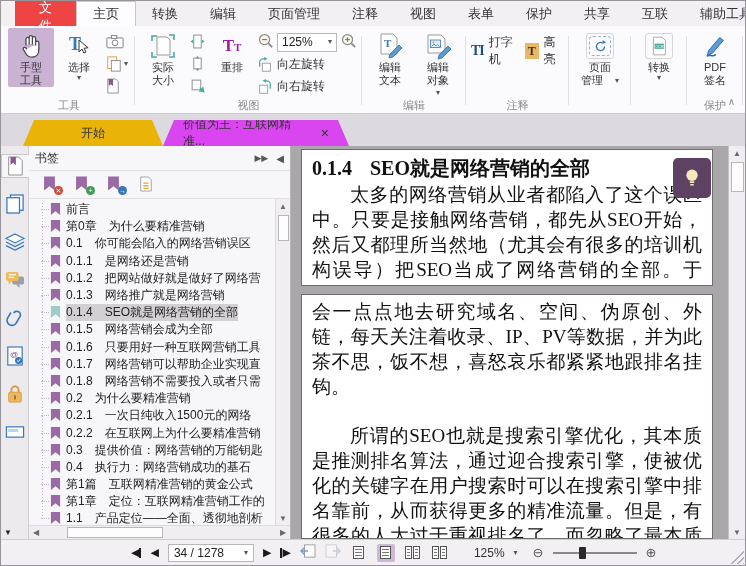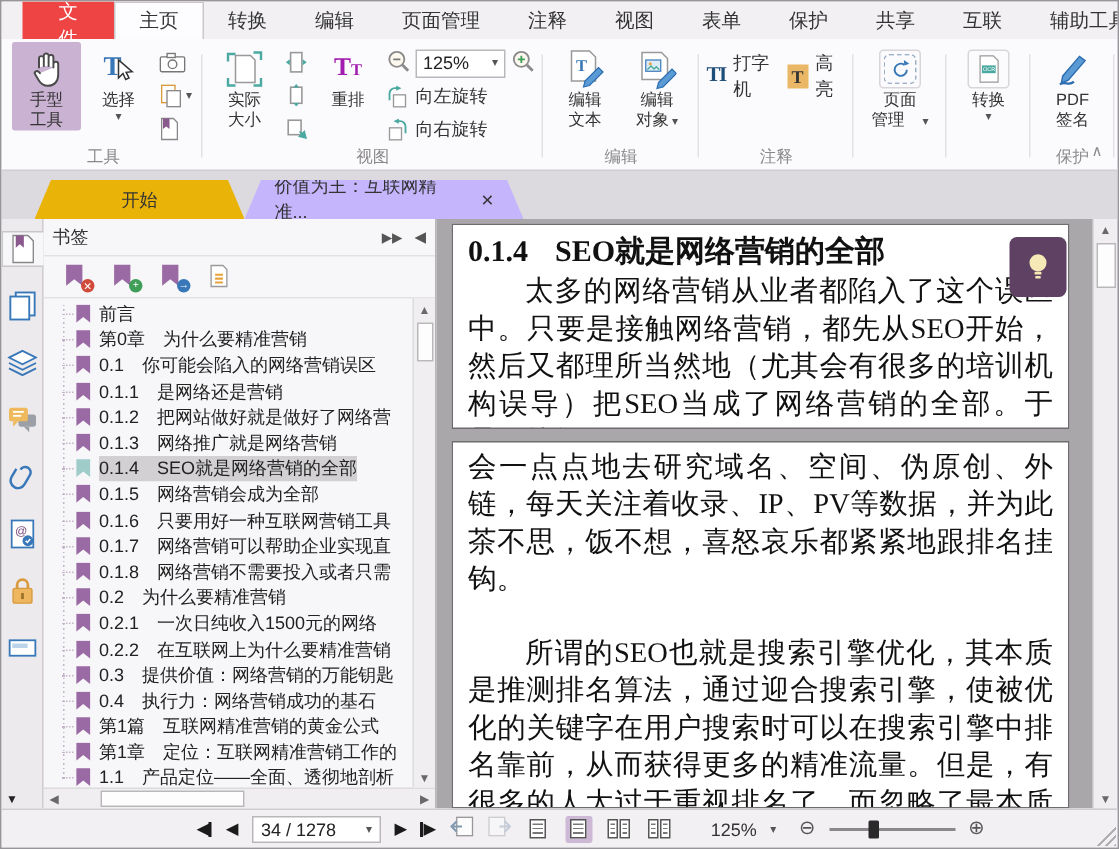--- a/index.html
+++ b/index.html
@@ -41,21 +41,21 @@
   .reflow-ic small { font-size:11px; }
   .boxed-ic { width:28px; height:26px; border:1px solid #d8d6d9; border-radius:3px; display:flex; align-items:center; justify-content:center; }
   .pm-dash { width:22px; height:20px; border:1.4px dashed #9ab0c4; border-radius:4px; display:flex; align-items:center; justify-content:center; }
   .ribbon-collapse { position:absolute; right:10px; bottom:6px; color:#8a8a8a; font-size:10px; }
 
   
   .tabbar { height:32px; background:#dcdade; display:flex; align-items:flex-end; padding-left:22px; flex:0 0 auto; }
   .tab { height:26px; display:flex; align-items:center; justify-content:center; font-size:12px; color:#333;
          clip-path:polygon(11px 0, calc(100% - 11px) 0, 100% 100%, 0 100%); padding:0 20px; }
   .tab.inactive { background:#eab308; width:140px; }
-  .tab.active { background:#c4b5fd; width:186px; gap:14px; }
+  .tab.active { background:#d946ef; width:186px; gap:14px; }
   .tab-close { font-size:14px; color:#333; line-height:12px; }
 
   
   .main { flex:1 1 auto; display:flex; min-height:0; }
   .navstrip { width:28px; background:#eceaed; border-right:1px solid #d0ced1; display:flex; flex-direction:column; align-items:center; padding-top:8px; gap:14px; position:relative; flex:0 0 auto; }
   .nav-ic { width:24px; height:24px; display:flex; align-items:center; justify-content:center; }
   .nav-ic.active { background:#f7f6f8; border:1px solid #c9c7ca; border-right:none; width:28px; }
   .nav-more { position:absolute; left:3px; bottom:2px; font-size:8px; color:#222; }
 
   .bmpanel { width:262px; background:#f7f6f8; border-right:1px solid #b7b5b8; display:flex; flex-direction:column; flex:0 0 auto; min-height:0; }
@@ -300,21 +300,21 @@
             <svg width="26" height="27" viewBox="0 0 26 27">
                 <path d="M3 2h13l4 4v14H3z" fill="#fff" stroke="#999"></path>
                 <rect x="5.5" y="7" width="10" height="7.5" fill="#dcebf8" stroke="#3878b8" stroke-width=".8"></rect>
                 <circle cx="8.5" cy="9.5" r="1" fill="#e9a33b"></circle>
                 <path d="M6.5 13.5l2.5-2.5 2 2 1.5-1.5 2 2" stroke="#4aa99a" fill="none" stroke-width=".9"></path>
                 <path d="M14 22l9-9 3 3-9 9-4 1z" fill="#5b9bd5" stroke="#2b6cb0" stroke-width=".8"></path>
               </svg>
           </span>
           <span style="display:flex;gap:0;flex-direction:column;align-items:center;">
             <span>编辑</span>
-            <span style="display:flex;align-items:center;gap:2px;">
+            <span style="display:flex;align-items:center;gap:2px;flex-direction:column;">
                 <span>对象</span>
                 <span class="dd">▾</span>
               </span>
           </span>
         </div>
       </div>
       <div class="rgroup-label">编辑</div>
     </div>
 
     <div class="rgroup">

